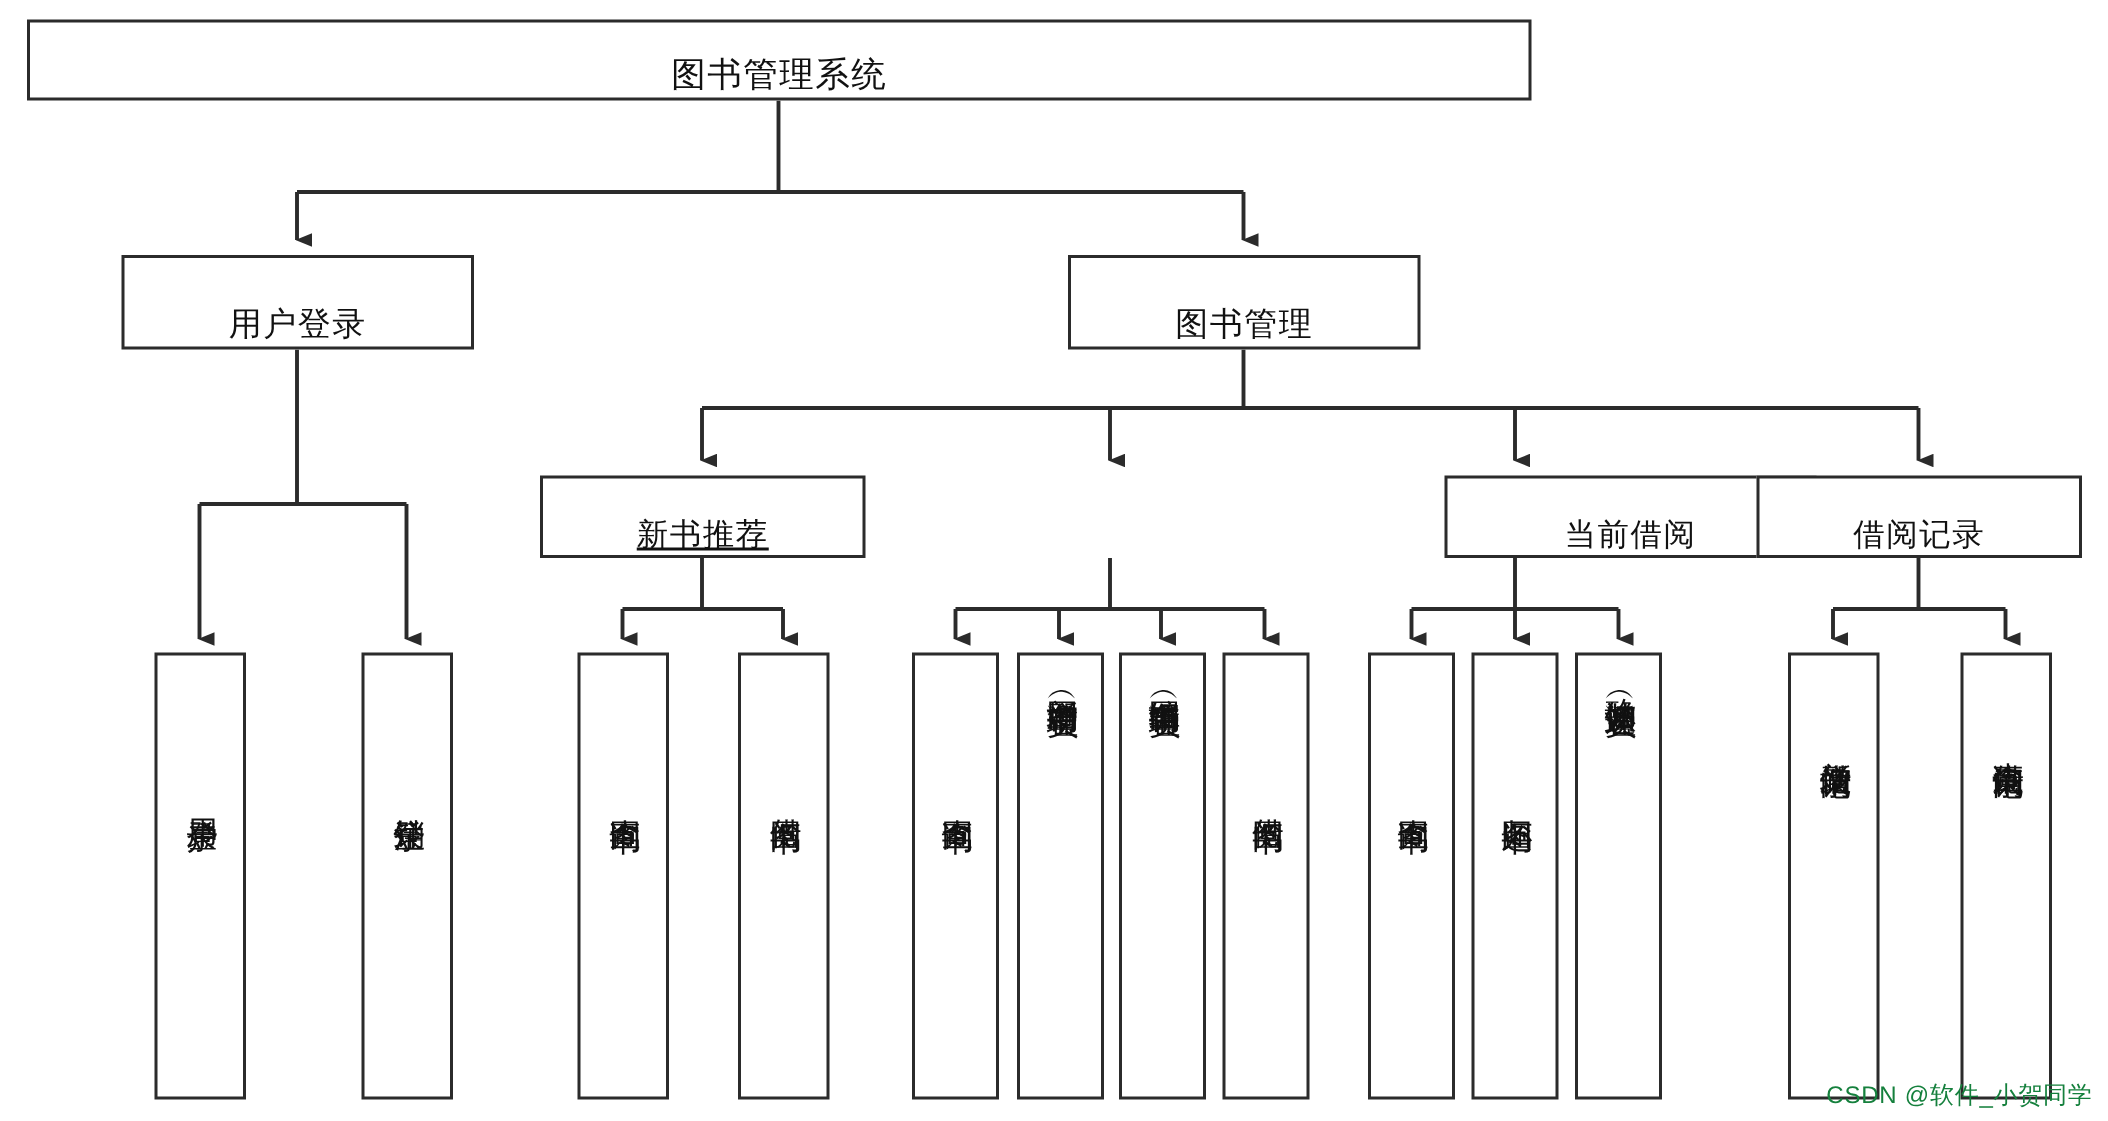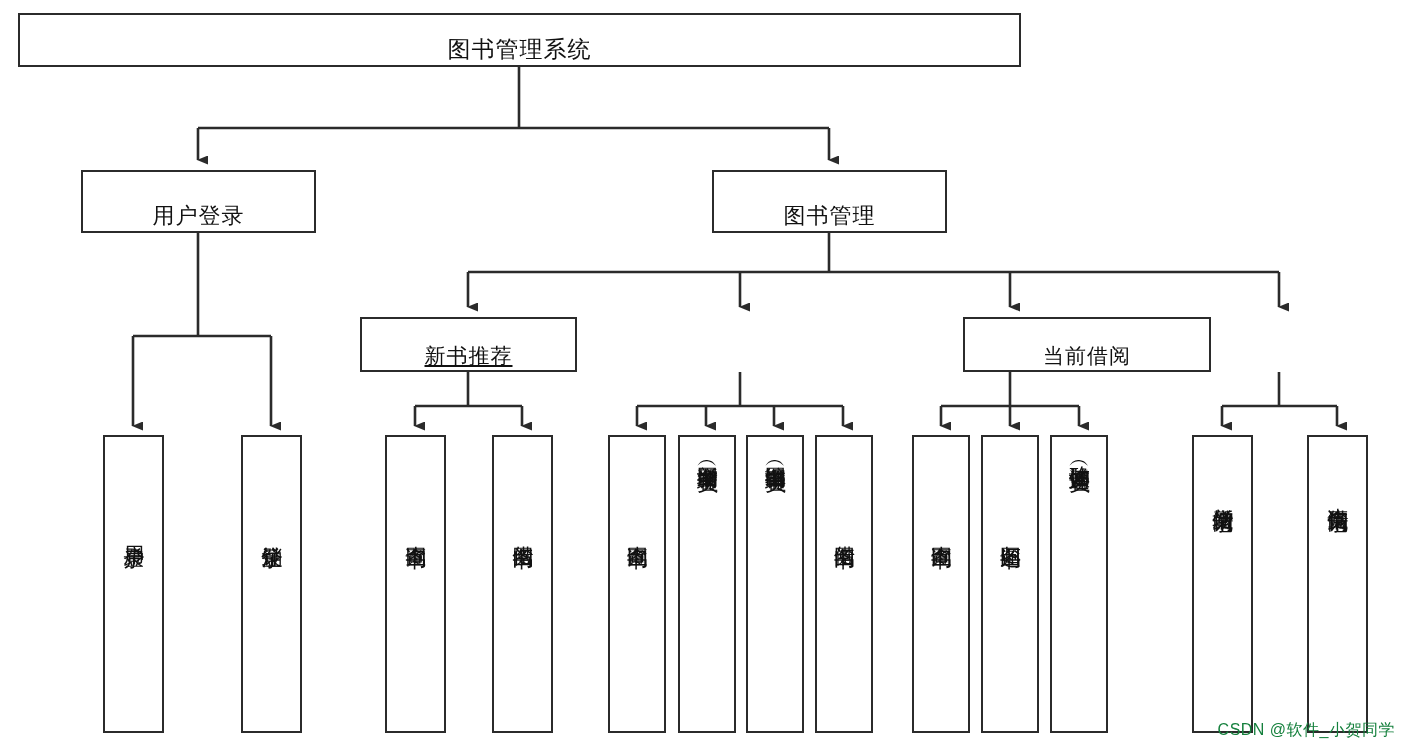--- a/index.html
+++ b/index.html
@@ -142,20 +142,23 @@
   <div class="node level1" style="left:712px; top:170px; width:235px; height:63px;">
     <span class="htext">图书管理</span>
   </div>
 
   <div class="node level2" style="left:360px; top:317px; width:217px; height:55px;text-decoration:underline;">
     <span class="htext">新书推荐</span>
   </div>
   <div class="node level2" style="left:934px; top:317px; width:248px; height:55px;margin-left:29px;">
     <span class="htext">当前借阅</span>
   </div>
+  <div class="node level2" style="left:1171px; top:317px; width:217px; height:55px;">
+    <span class="htext">借阅记录</span>
+  </div>
 
   <div class="node leaf leaf-short" style="left:103px; top:435px; width:61px; height:298px;">
     <span class="vtext">用户登录</span>
   </div>
   <div class="node leaf leaf-short" style="left:241px; top:435px; width:61px; height:298px;">
     <span class="vtext">注销登录</span>
   </div>
 
   <div class="node leaf leaf-short" style="left:385px; top:435px; width:61px; height:298px;">
     <span class="vtext">查询图书</span>

